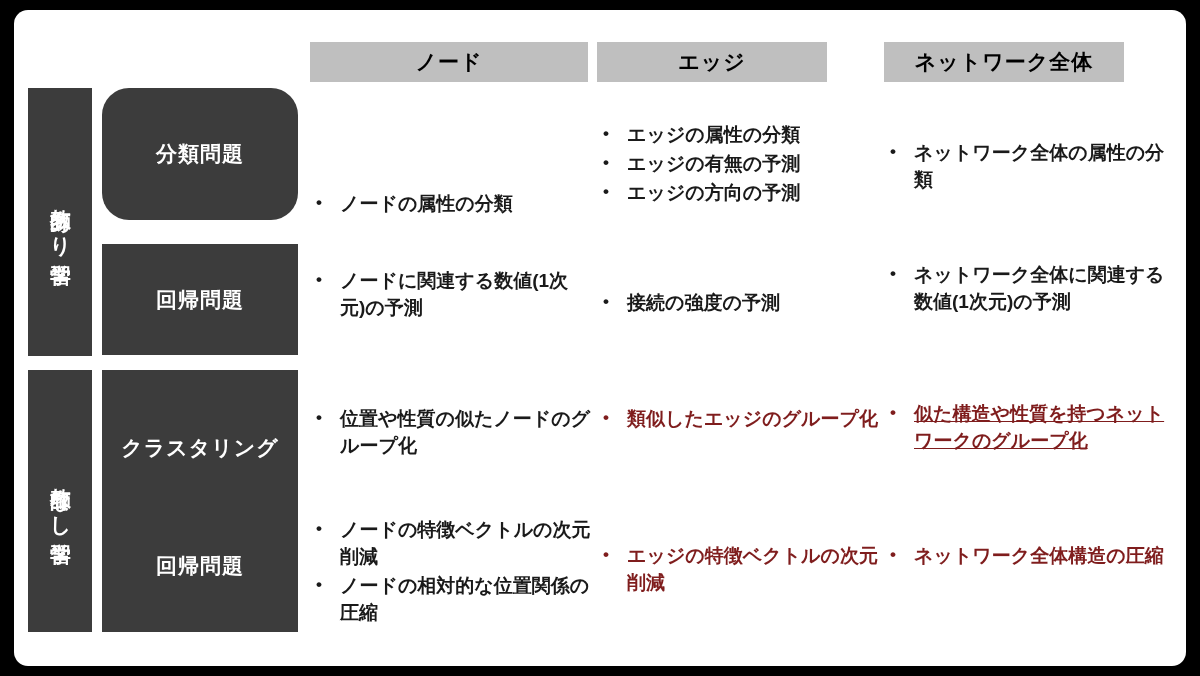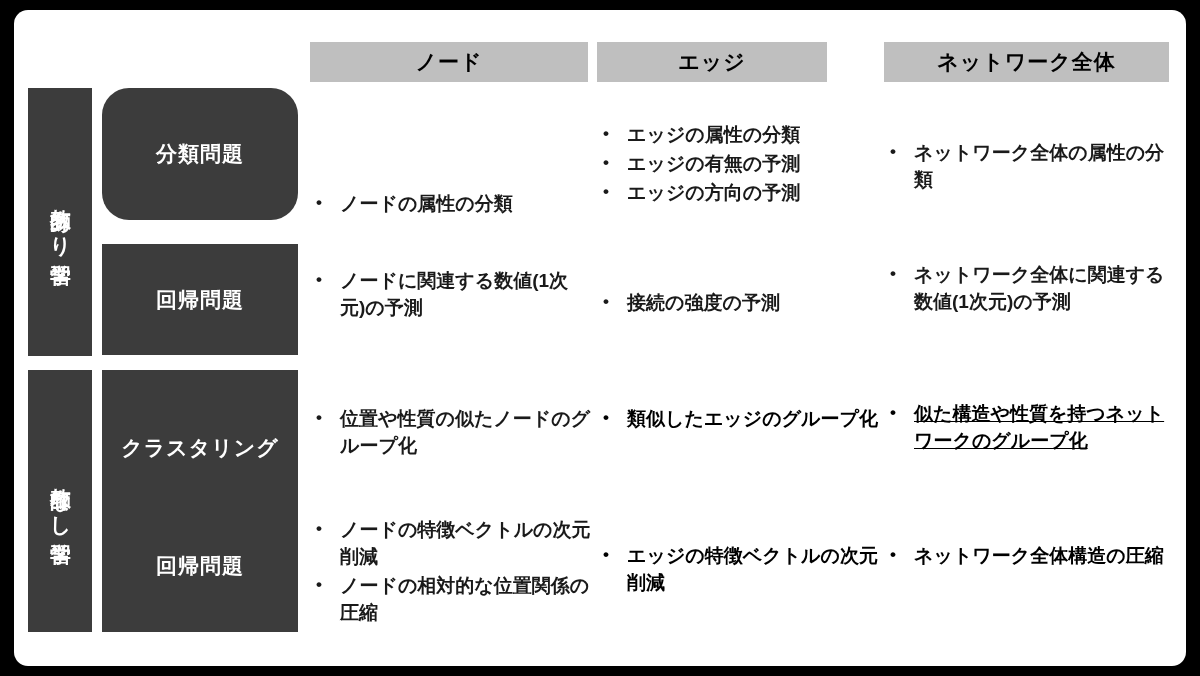--- a/index.html
+++ b/index.html
@@ -39,21 +39,21 @@
     align-items: center;
     justify-content: center;
     font-size: 21px;
     font-weight: 700;
     letter-spacing: 1px;
     height: 40px;
     top: 32px;
   }
   #col-node   { left: 296px; width: 278px; }
   #col-edge   { left: 583px; width: 230px; }
-  #col-whole  { left: 870px; width: 285px; }
+  #col-whole  { left: 870px; width: 240px; }
 
   
   .groupcell {
     position: absolute;
     background: #3c3c3c;
     color: #ffffff;
     font-size: 21px;
     font-weight: 700;
     letter-spacing: 2px;
     width: 64px;
@@ -91,21 +91,21 @@
   #row-dimreduction   { top: 490px; height: 132px; }
 
   
   .cell {
     position: absolute;
     font-size: 19px;
     font-weight: 700;
     color: #1a1a1a;
     line-height: 1.42;
   }
-  .cell.muted { color: #000000; }
+  .cell.muted { color: #7f1d1d; }
   .cell ul {
     list-style: none;
     margin: 0;
     padding: 0;
   }
   .cell li {
     position: relative;
     padding-left: 30px;
     margin-bottom: 2px;
   }

